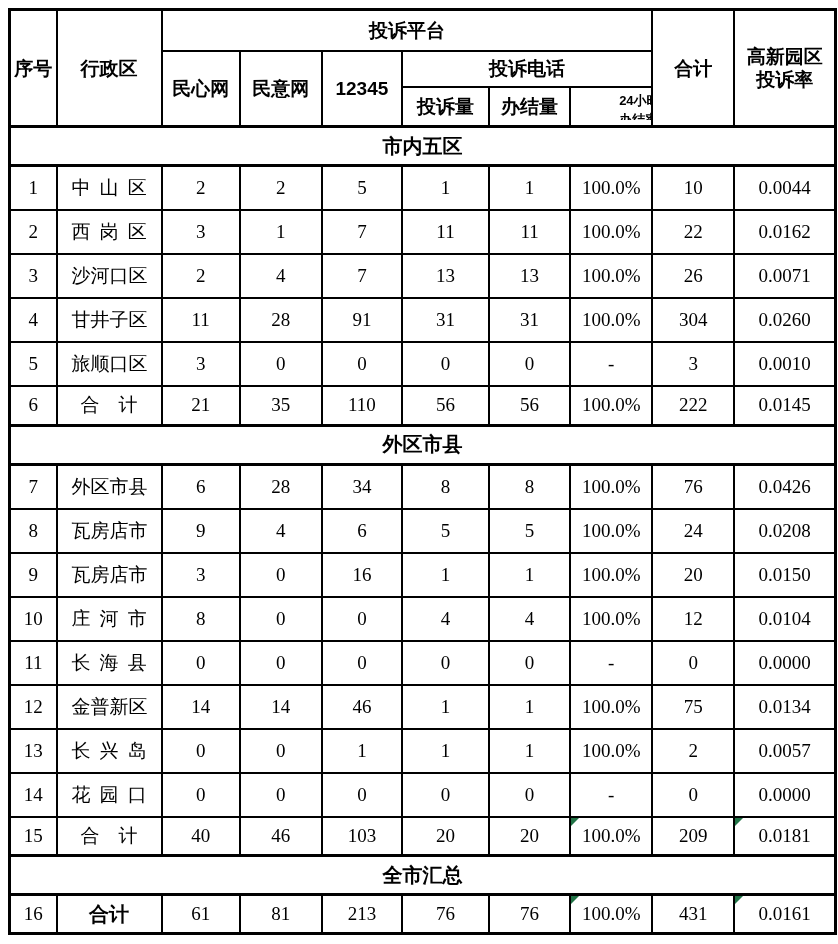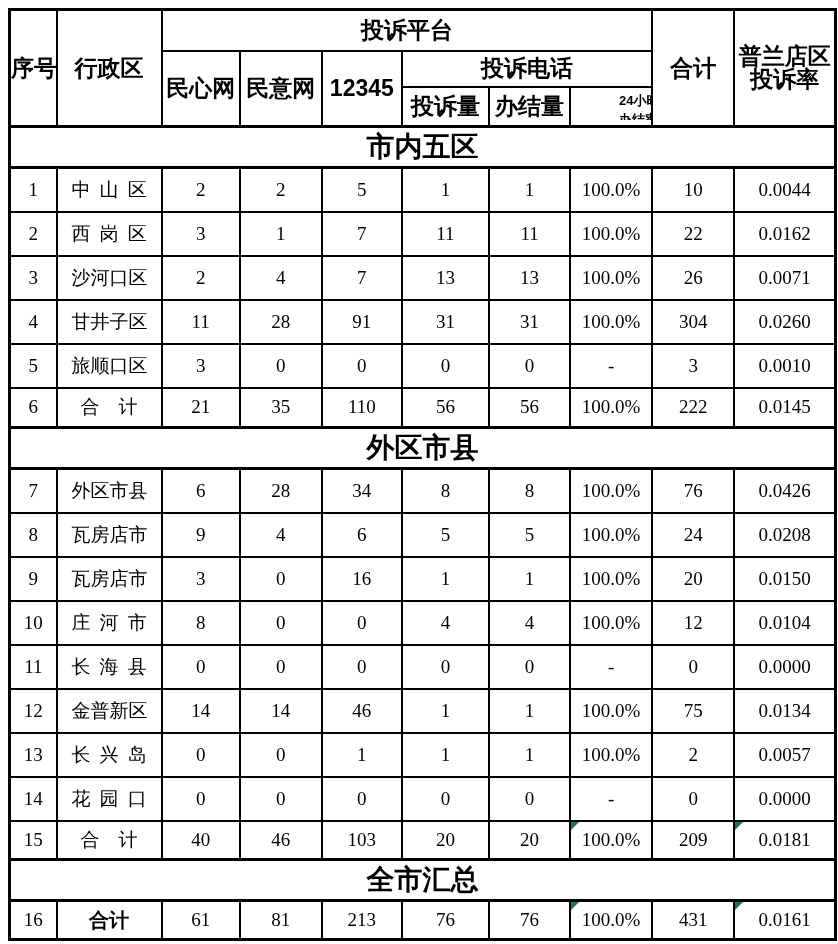--- a/index.html
+++ b/index.html
@@ -42,33 +42,33 @@
     border: 3px solid #000;
   }
   .report th, .report td {
     border: 2px solid #000;
     text-align: center; vertical-align: middle;
     overflow: hidden;
     white-space: nowrap;
   }
   .report th {
     font-family: "Liberation Sans", "DejaVu Sans", sans-serif;
-    font-weight: bold; font-size: 23px;
+    font-weight: bold; font-size: 19px;
     line-height: 23px;
   }
   tr.h1 { height: 41px; }
   tr.h2 { height: 36px; }
   tr.h3 { height: 40px; }
   th.th-rate24 { font-size: 13px; vertical-align: top; }
   th.th-rate24 .clip2 { height: 32px; overflow: hidden; padding-top: 3px; line-height: 19px; padding-left: 48px; }
 
   tr.section-row { height: 39px; }
   tr.section-row td {
     border-top: 3px solid #000; border-bottom: 3px solid #000;
-    font-weight: bold; font-size: 28px;
+    font-weight: bold; font-size: 20px;
     font-family: "Liberation Sans", "DejaVu Sans", sans-serif;
   }
   tr.data-row { height: 39px; }
   tr.data-row td {
     font-family: "Liberation Serif", "DejaVu Serif", serif;
     font-size: 19px;
   }
   td.district.spread { text-align: justify; text-align-last: justify; padding: 8px 14px; }
   td.district.total { text-align: center; margin-left: 21px; }
   td.district.bold {
@@ -103,21 +103,21 @@
         <col style="width:82px">
       <col style="width:101px">
     </colgroup>
     <thead>
       <tr class="h1">
         <th rowspan="3">序号</th>
         <th rowspan="3">行政区</th>
         <th colspan="6">投诉平台</th>
         <th rowspan="3">合计</th>
         <th rowspan="3">
-          <div>普兰店区</div>
+          <div>高新园区</div>
           <div>投诉率</div>
         </th>
       </tr>
       <tr class="h2">
         <th rowspan="2">民心网</th>
         <th rowspan="2">民意网</th>
         <th rowspan="2">12345</th>
         <th colspan="3">投诉电话</th>
       </tr>
       <tr class="h3">

